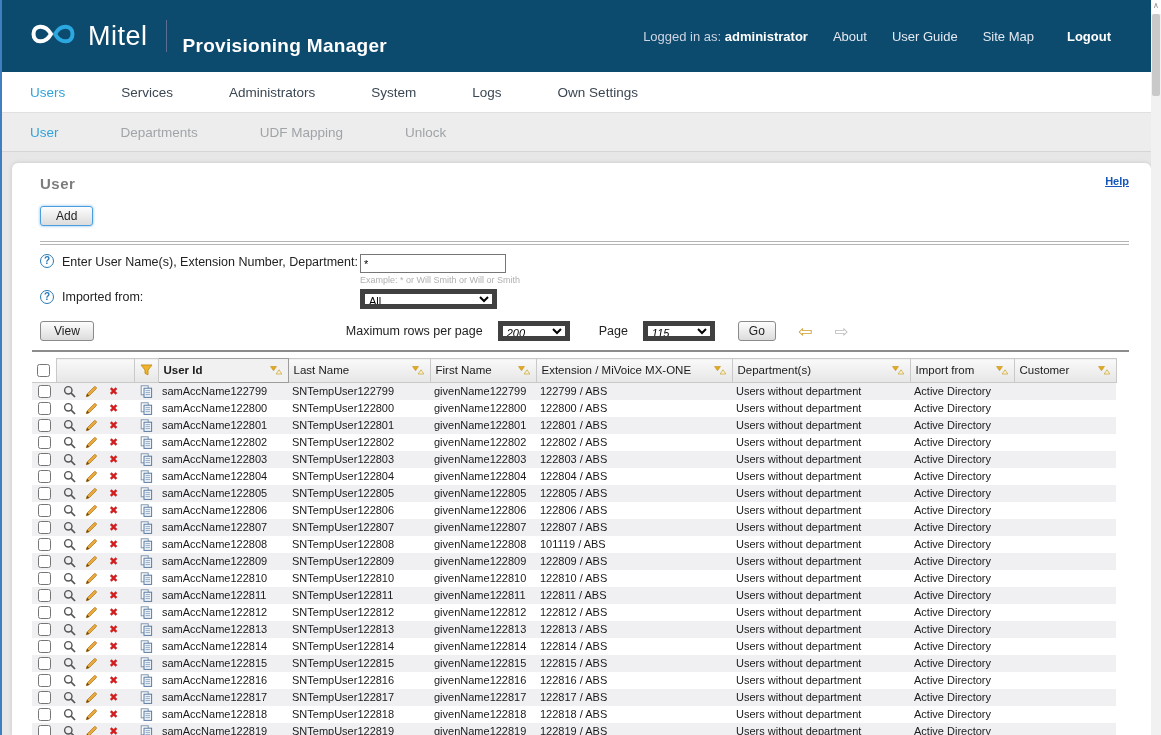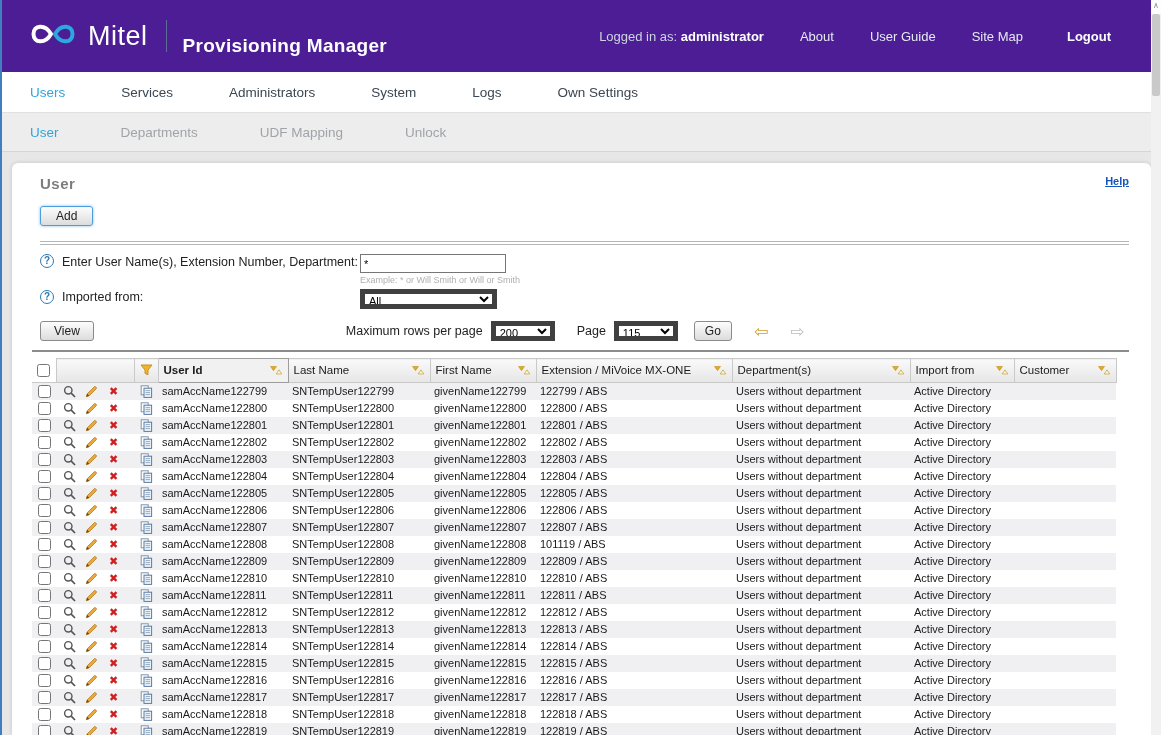--- a/index.html
+++ b/index.html
@@ -1,26 +1,26 @@
 <!DOCTYPE html>
 <html><head>
 <meta charset="utf-8">
 <style>
   * { margin:0; padding:0; box-sizing:border-box; }
   html,body { width:1161px; height:735px; overflow:hidden; background:#e7e7e7;
     font-family:"Liberation Sans","DejaVu Sans",sans-serif; }
   body { position:relative; border-left:2px solid #3f7fbf; }
 
   
-  .banner { height:72px; background:#4c1d95; display:flex; align-items:center; padding:0 20px 0 28px; }
+  .banner { height:72px; background:#0c4a6e; display:flex; align-items:center; padding:0 20px 0 28px; }
   .brand { display:flex; align-items:center; gap:12px; }
   .brand-word { color:#ffffff; font-size:27px; font-weight:500; letter-spacing:.5px; }
   .brand-div { width:1px; height:32px; background:#5a6f93; margin:0 16px 0 18px; }
   .app-title { color:#ffffff; font-size:19px; font-weight:600; letter-spacing:.3px;margin-top:20px; }
-  .banner-right { margin-left:auto; display:flex; align-items:flex-end; gap:36px; padding-right:30px; }
+  .banner-right { margin-left:auto; display:flex; align-items:flex-end; gap:25px; padding-right:30px; }
   .logged { color:#cdd5e2; font-size:13px; }
   .logged b { color:#ffffff; font-weight:bold; }
   .hlink { color:#e4e9f1; font-size:13px; text-decoration:none; cursor:pointer; }
   .hlink.bold { font-weight:bold; color:#ffffff; margin-left:8px; }
 
   
   .nav { height:41px; background:#ffffff; border-bottom:1px solid #e0e0e0;
          display:flex; align-items:center; gap:56px; padding-left:28px; }
   .nav a { font-size:13.5px; color:#3b4752; text-decoration:none; cursor:pointer; }
   .nav a.active { color:#2fa3dc; }
@@ -53,21 +53,21 @@
   .form-label { font-size:12.5px; color:#222; padding-top:1px; }
   .label-col { width:320px; display:flex; }
   .label-col2 { width:320px; display:flex; align-items:center; }
   .ctl-col { display:flex; flex-direction:column; }
   .txt-input { width:146px; height:19px; border:1px solid #767676; font-size:11px; padding:1px 3px;
                font-family:"Liberation Sans",sans-serif; }
   .example { font-size:9px; color:#b0b0b0; margin-top:2px; }
   .sel { height:20px; font-size:11px; border:5px solid #404040; background:#fff;
          font-family:"Liberation Sans",sans-serif; }
   .sel-import { width:137px; }
-  .sel-small { width:64px; margin:0 8px; }
+  .sel-small { width:72px; margin:0 15px;font-style:italic; }
 
   .toolbar { display:flex; align-items:center; margin:12px 0 0 8px; }
   .toolbar-spacer { width:252px; }
   .tb-label { font-size:12.5px; color:#222; }
   .tb-label.pg { margin-left:14px; }
   .btn-go { margin-left:8px; padding:2px 10px; }
   .pg-arrow { font-size:17px; margin-left:22px; cursor:pointer; line-height:1; }
   .pg-arrow.prev { color:#cf9f2e; }
   .pg-arrow.next { color:#bdbdbd; cursor:default; }
 

